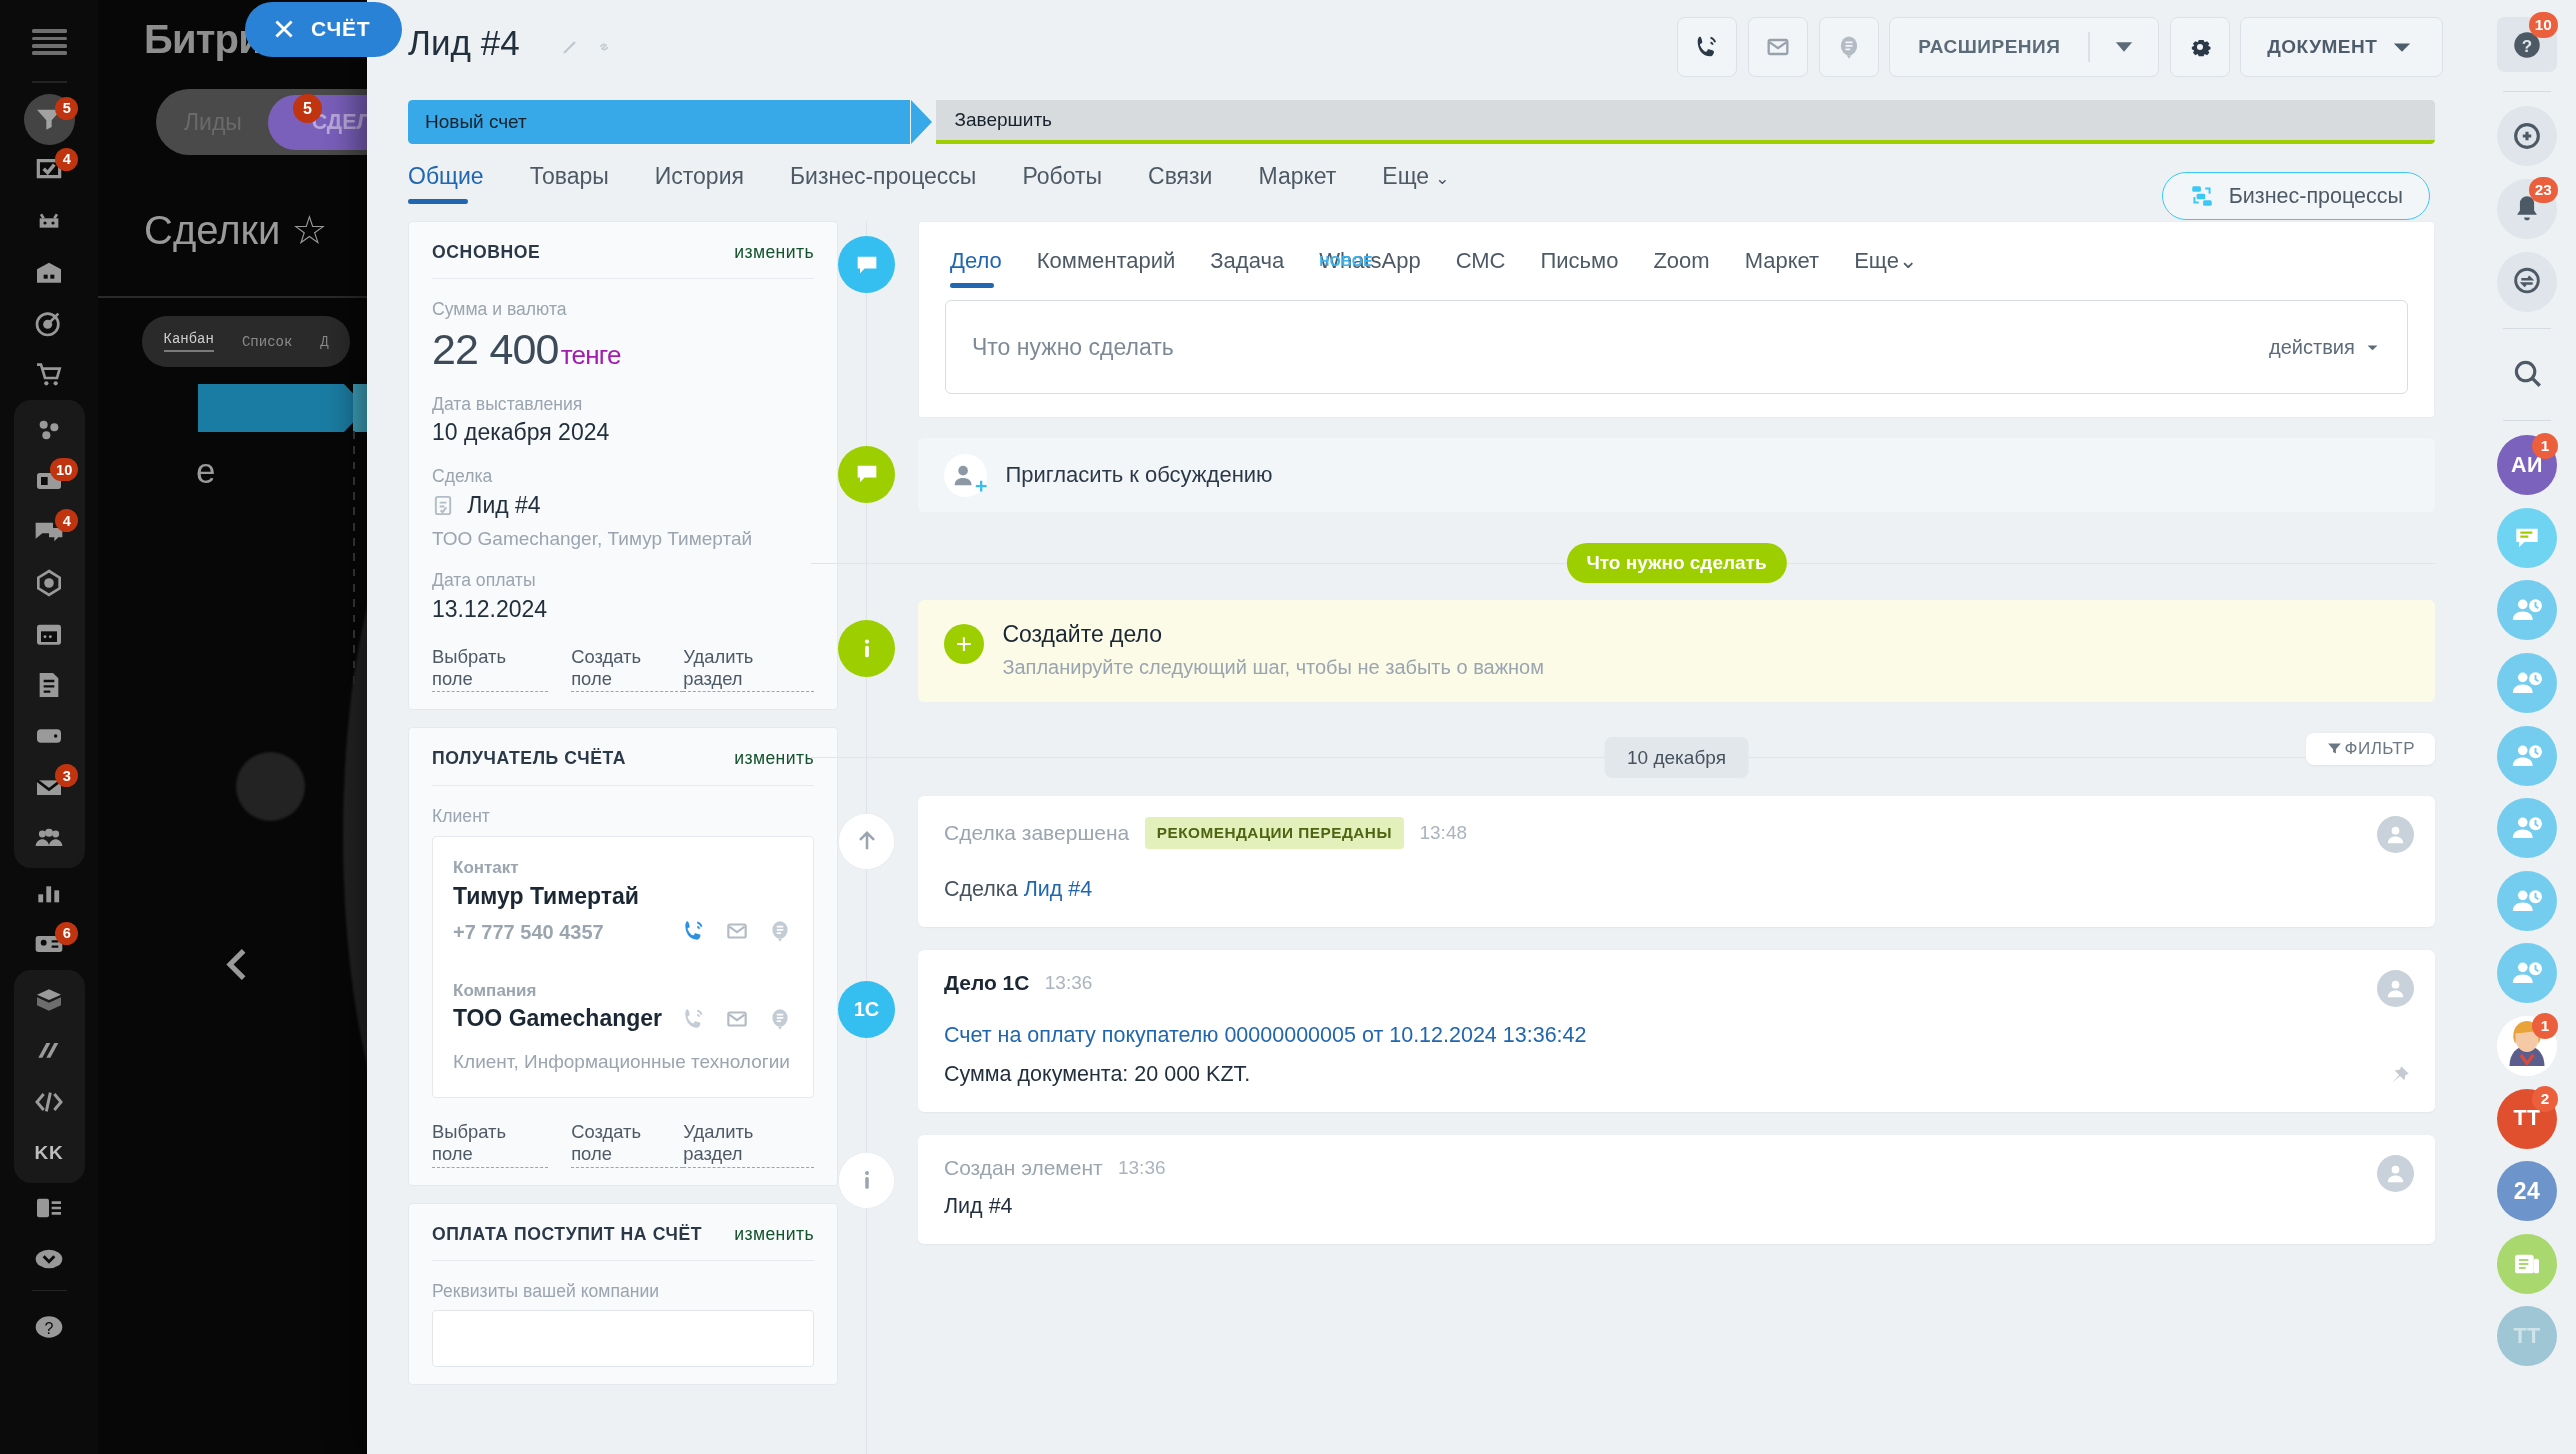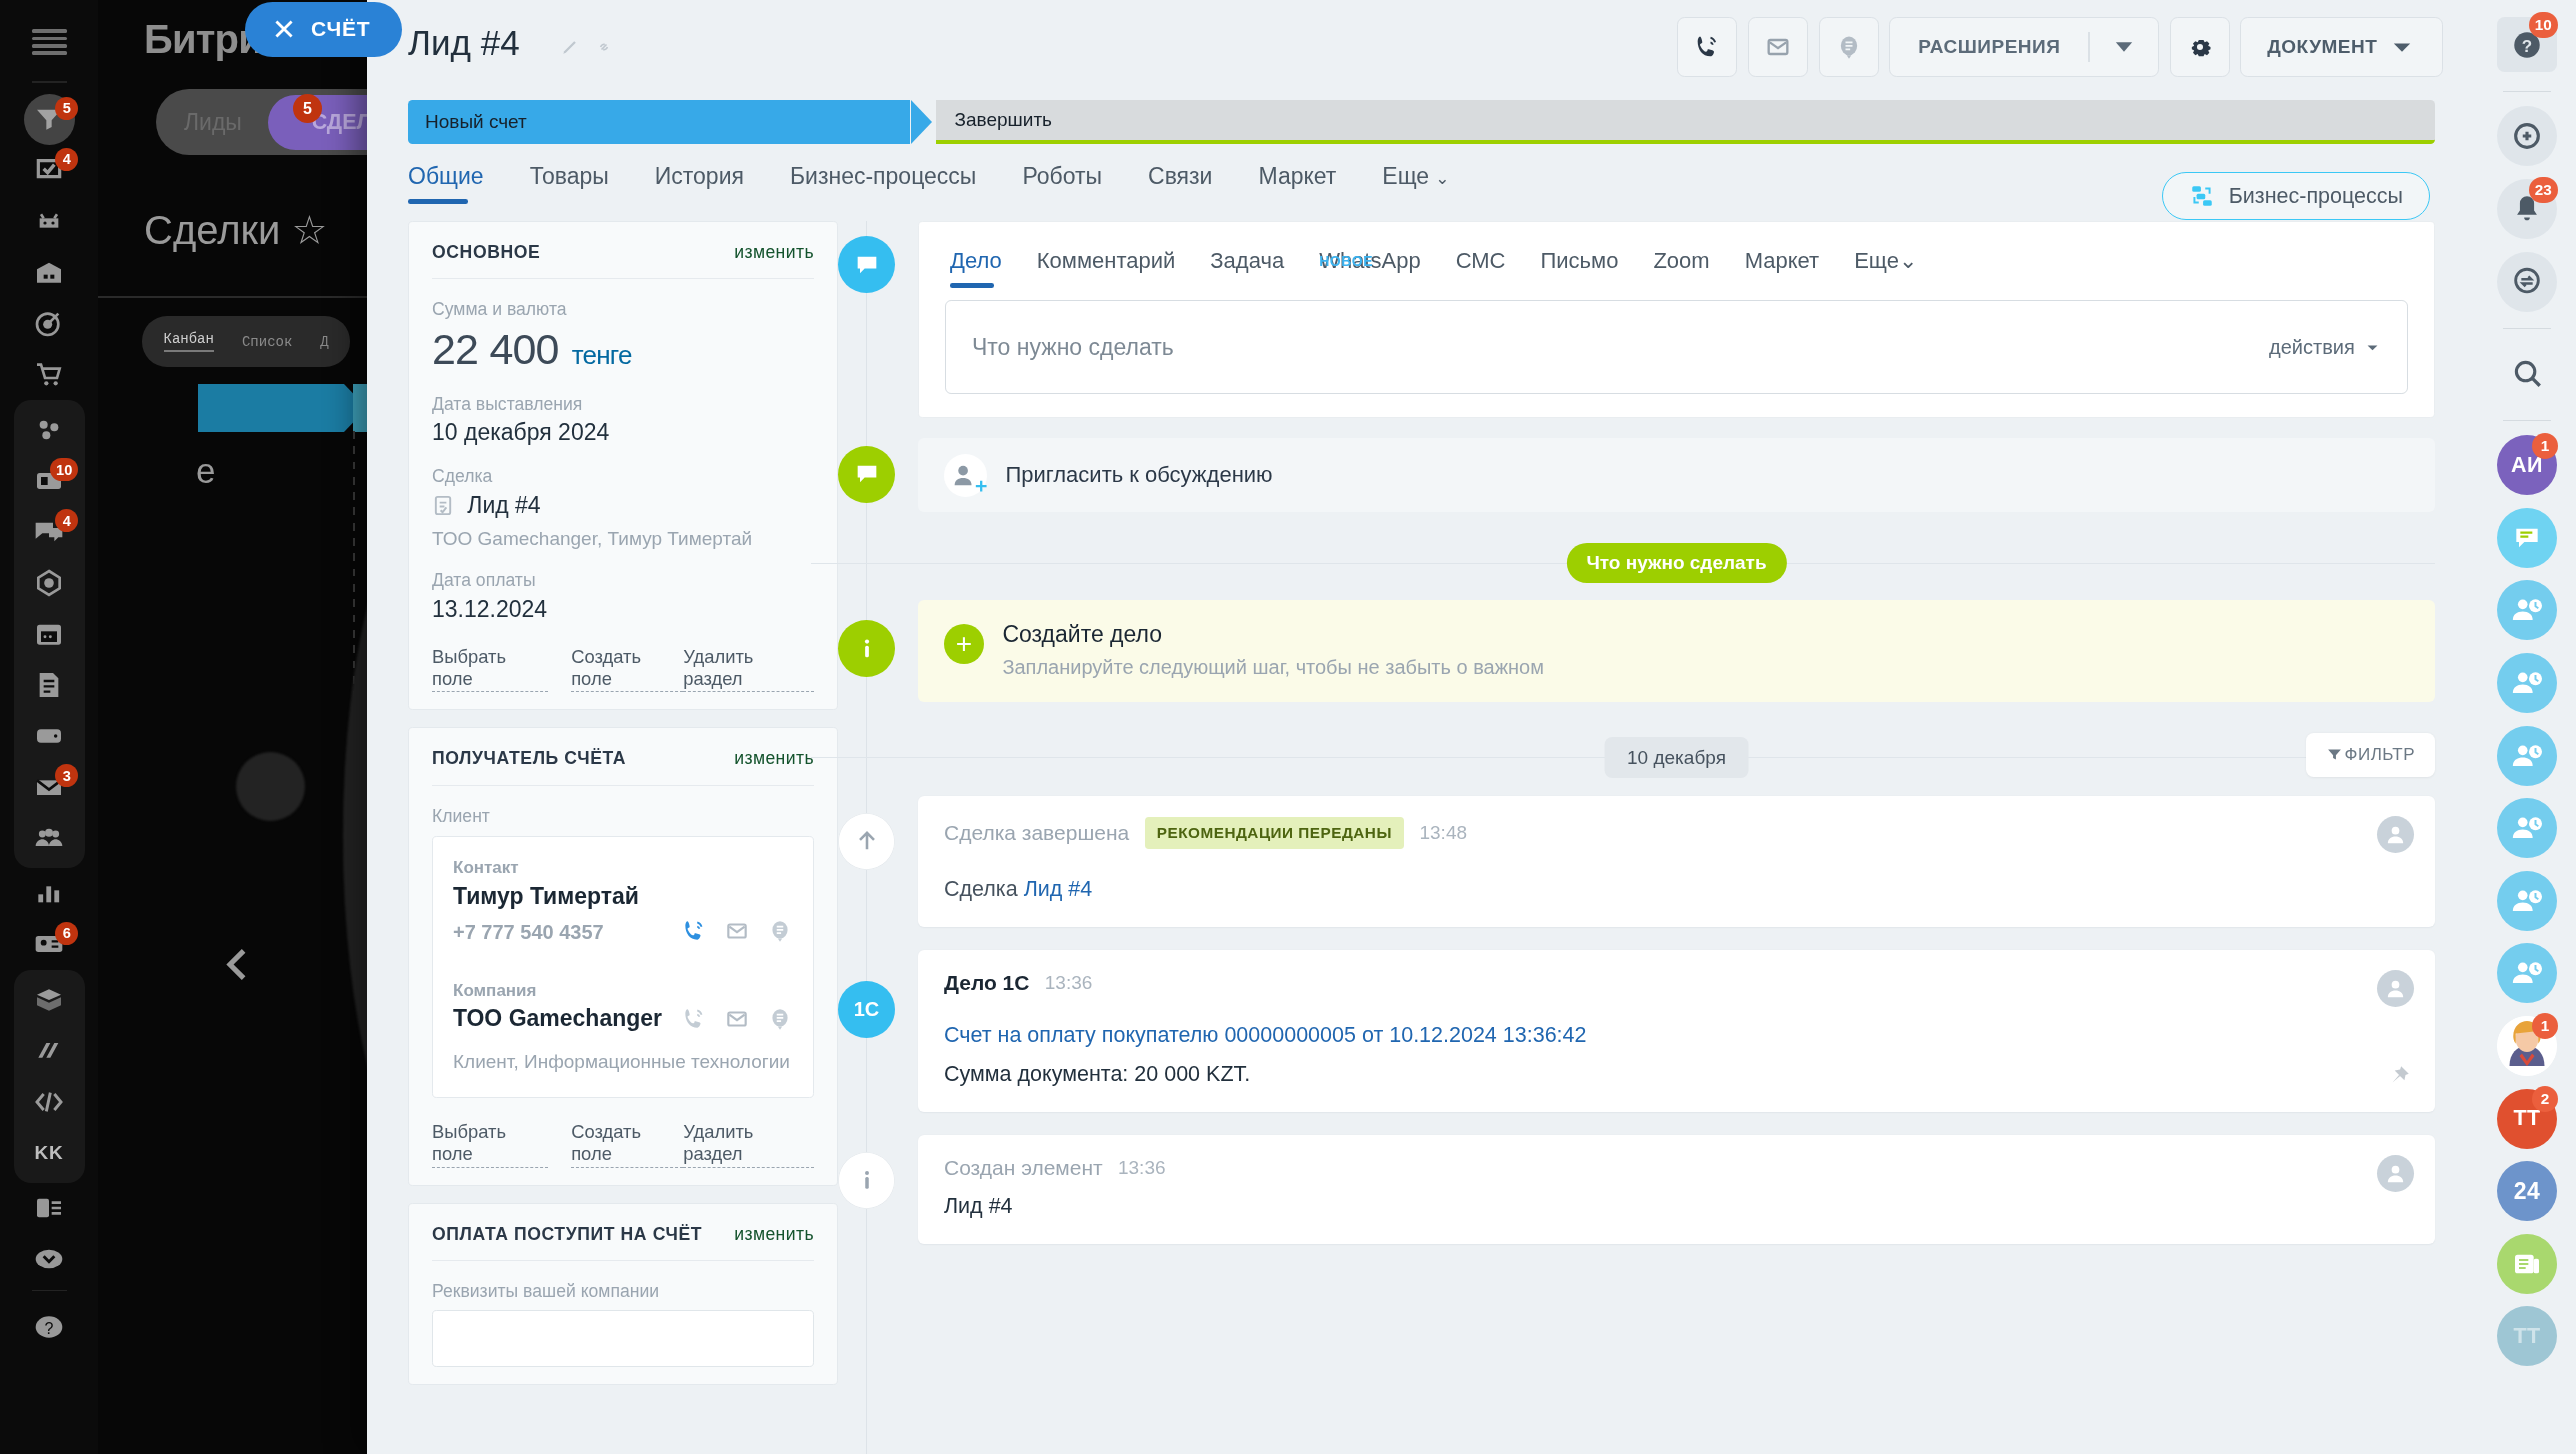--- a/index.html
+++ b/index.html
@@ -138,21 +138,21 @@
     margin-bottom: 17px; padding: 20px 23px 17px; }
   .card-head { display: flex; align-items: baseline; justify-content: space-between;
     padding-bottom: 15.3px; border-bottom: 0.8px solid #e6eaee; }
   .card-title { font-size: 17.6px; font-weight: 700; color: #2b3847; letter-spacing: 0.6px; }
   .card-edit { font-size: 17.6px; color: #14532d; letter-spacing: 0.4px; }
 
   .fld { margin-top: 20px; }
   .fld-label { font-size: 17.6px; color: #9aa5b0; margin-bottom: 4.6px; }
   .fld-value { font-size: 23px; color: #22303d; }
   .amount { font-size: 43px; color: #3d4a58; font-weight: 400; letter-spacing: -0.8px; }
-  .amount .cur { font-size: 26px; color: #0369a1; margin-left: 13px; }
+  .amount .cur { font-size: 26px; color: #a21caf; margin-left: 2px; }
   .deal-row { display: flex; align-items: center; gap: 12.3px; margin-top: 1.5px; }
   .deal-name { font-size: 23px; color: #22303d; }
   .fld-sub { font-size: 19px; color: #9aa5b0; margin-top: 9.2px; }
 
   .card-links { display: flex; align-items: center; justify-content: space-between;
     margin-top: 23px; }
   .links-left { display: flex; gap: 23px; }
   .dlink { font-size: 18.4px; color: #4d5a66; border-bottom: 0.8px dashed #9aa5b0;
     padding-bottom: 1.5px; }
 
@@ -212,21 +212,21 @@
     display: flex; align-items: center; justify-content: center; color: #fff;
     font-size: 28px; line-height: 1; flex: none; margin-top: 3.1px; }
   .cc-title { font-size: 23px; color: #1b2733; }
   .cc-sub { font-size: 20px; color: #9aa5b0; margin-top: 7.7px; }
 
   .date-sep { position: relative; height: 49px; margin-bottom: 14px; }
   .date-line { position: absolute; left: -107px; right: 0; top: 24.5px; height: 0.8px; background: #dfe5ea; }
   .date-pill { position: absolute; left: 50%; transform: translateX(-50%); top: 4.6px;
     background: #e2e7eb; color: #46525e; font-size: 19px; padding: 9.2px 23px; border-radius: 7.7px; }
   .filter-pill { position: absolute; right: 0; top: 0; background: #fff; border-radius: 7.7px;
-    height: 44px; display: flex; align-items: center; gap: 2px; padding: 0 20px;
+    height: 32px; display: flex; align-items: center; gap: 2px; padding: 0 20px;
     font-size: 17px; color: #6b7884; letter-spacing: 0.5px; box-shadow: 0 0.8px 2.3px rgba(0,0,0,.06); }
 
   .tl-card { background: #fff; border-radius: 6.1px; padding: 21.5px 26px 24.5px;
     position: relative; margin-bottom: 23px; box-shadow: 0 0.8px 1.5px rgba(20,40,60,.05); }
   .tl-row1 { display: flex; align-items: center; gap: 15.3px; }
   .tl-kind { font-size: 21px; color: #9aa5b0; }
   .tl-kind.dark { color: #1b2733; font-weight: 700; }
   .tl-tag { background: #e4f0bb; color: #4d6410; font-size: 15.3px; font-weight: 700;
     letter-spacing: 0.5px; padding: 7px 12.3px; border-radius: 3.8px; }
   .tl-time { font-size: 19px; color: #aab4be; }

